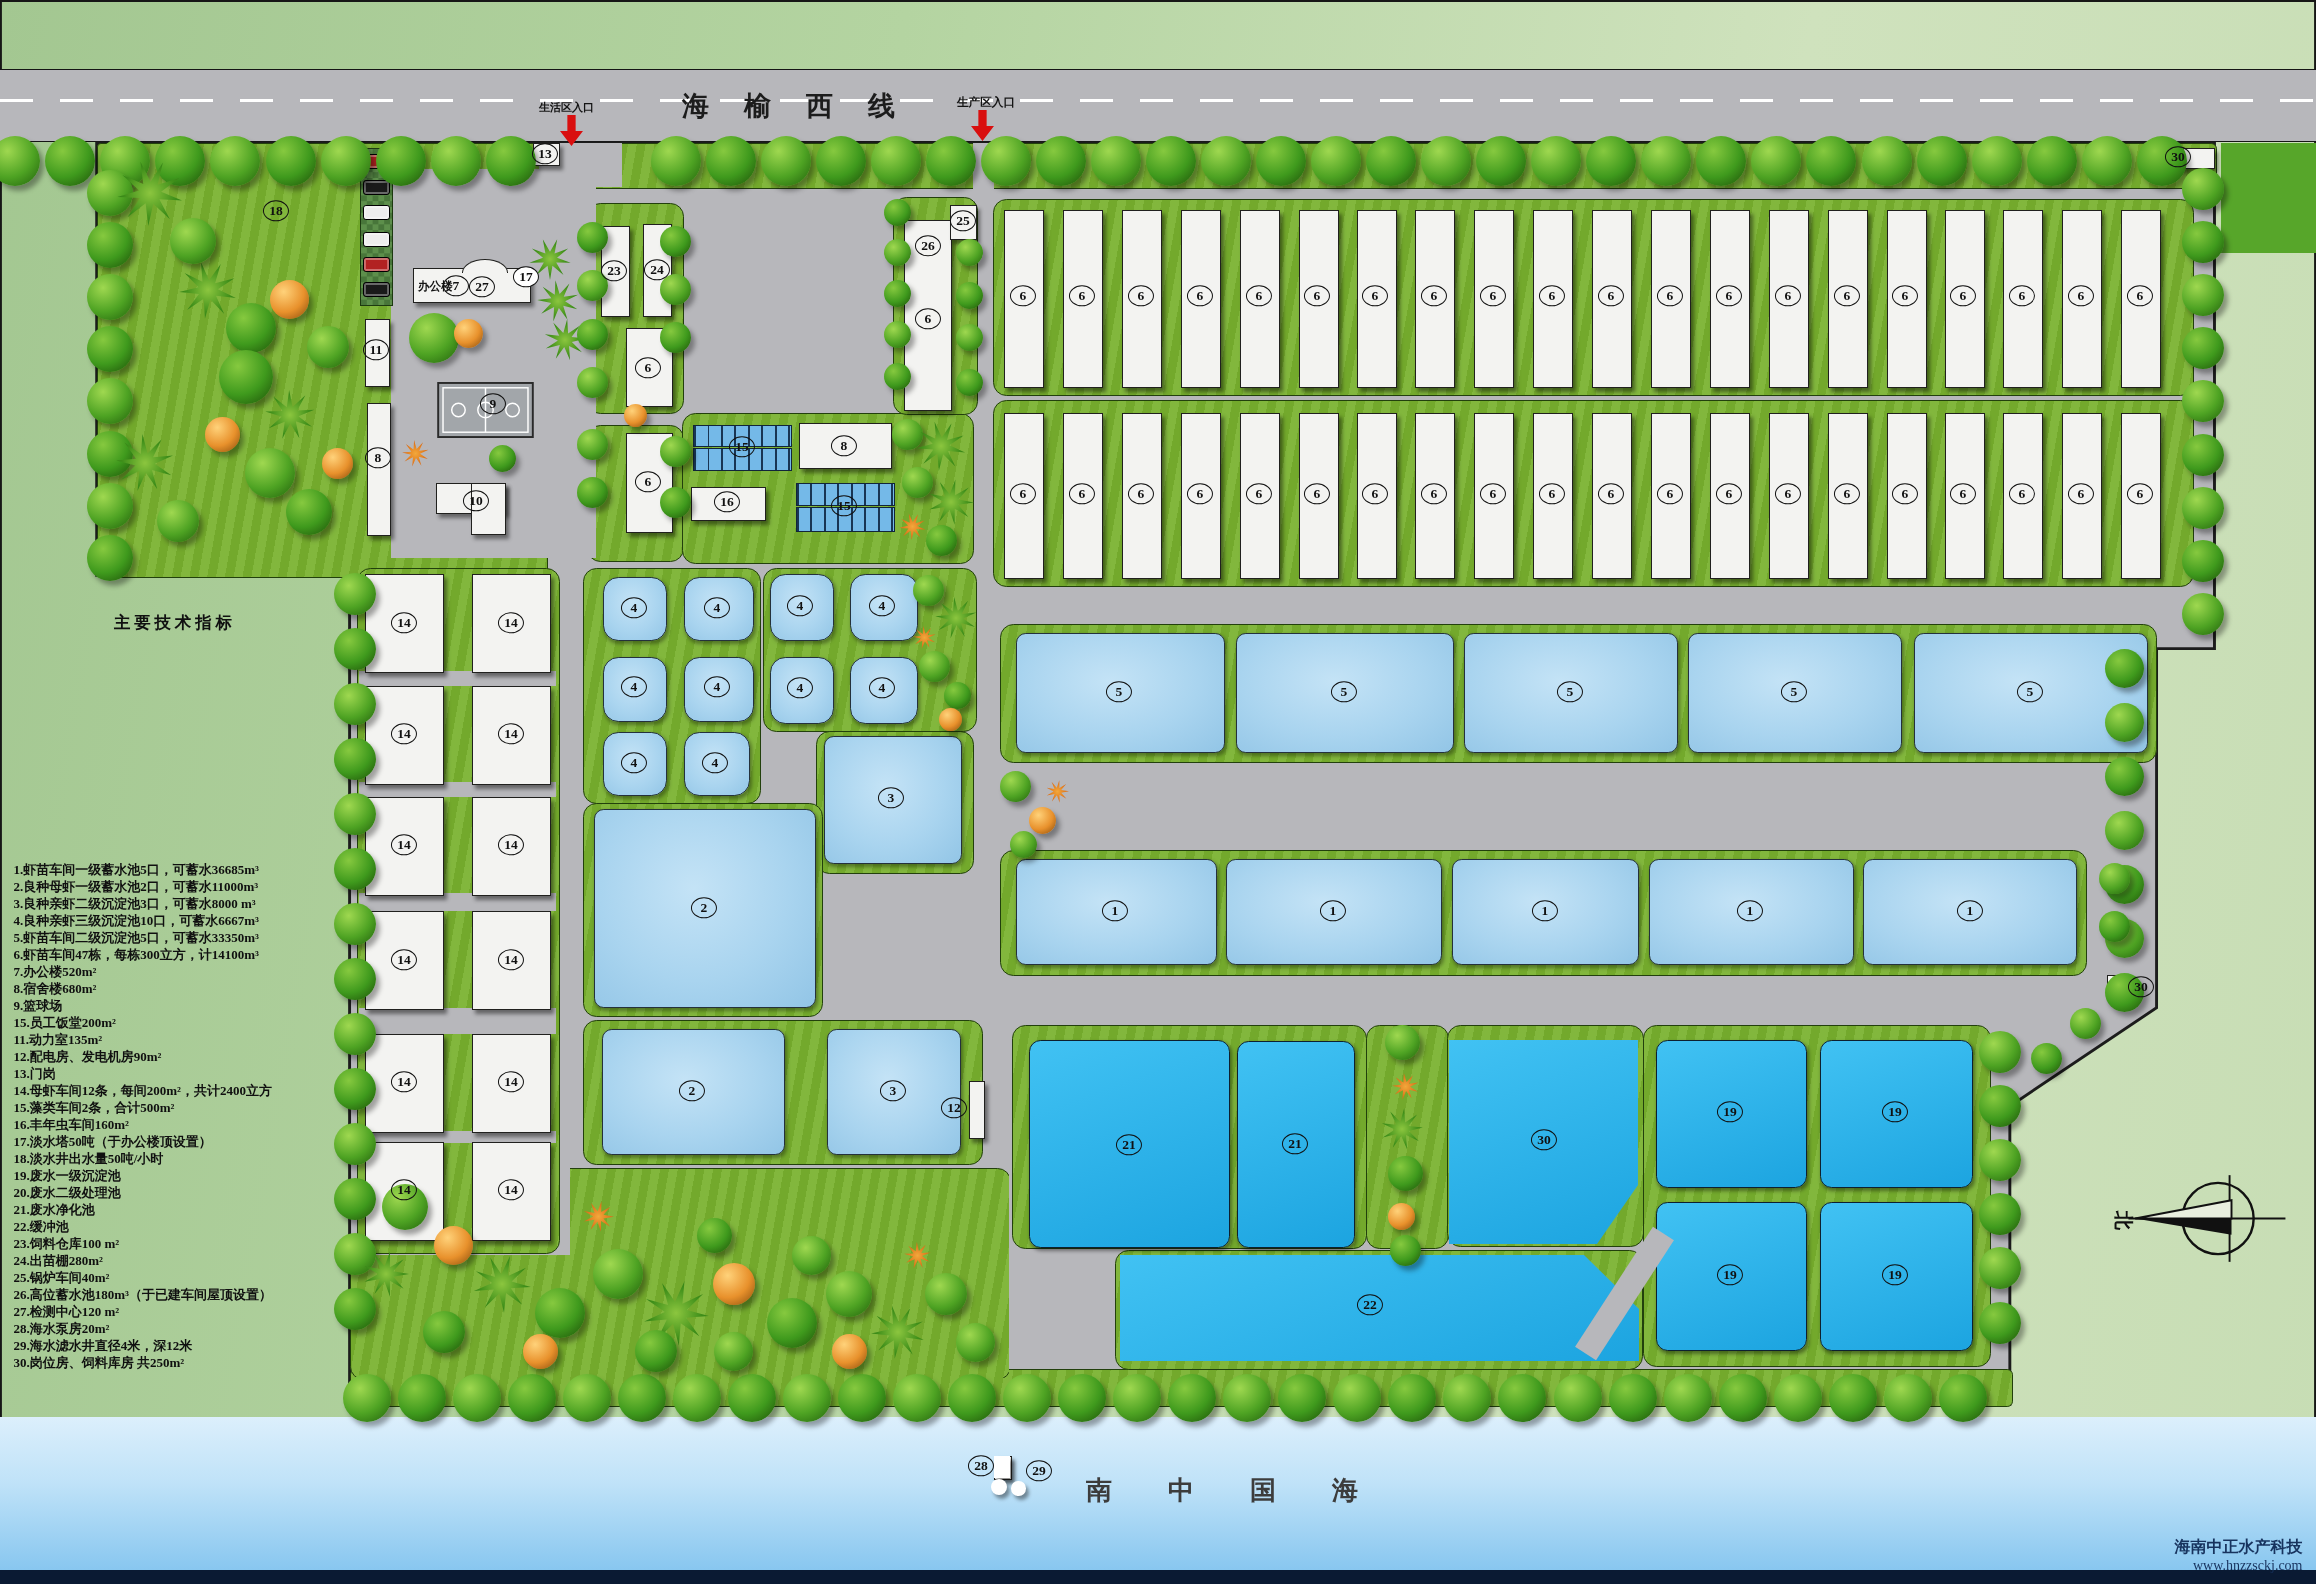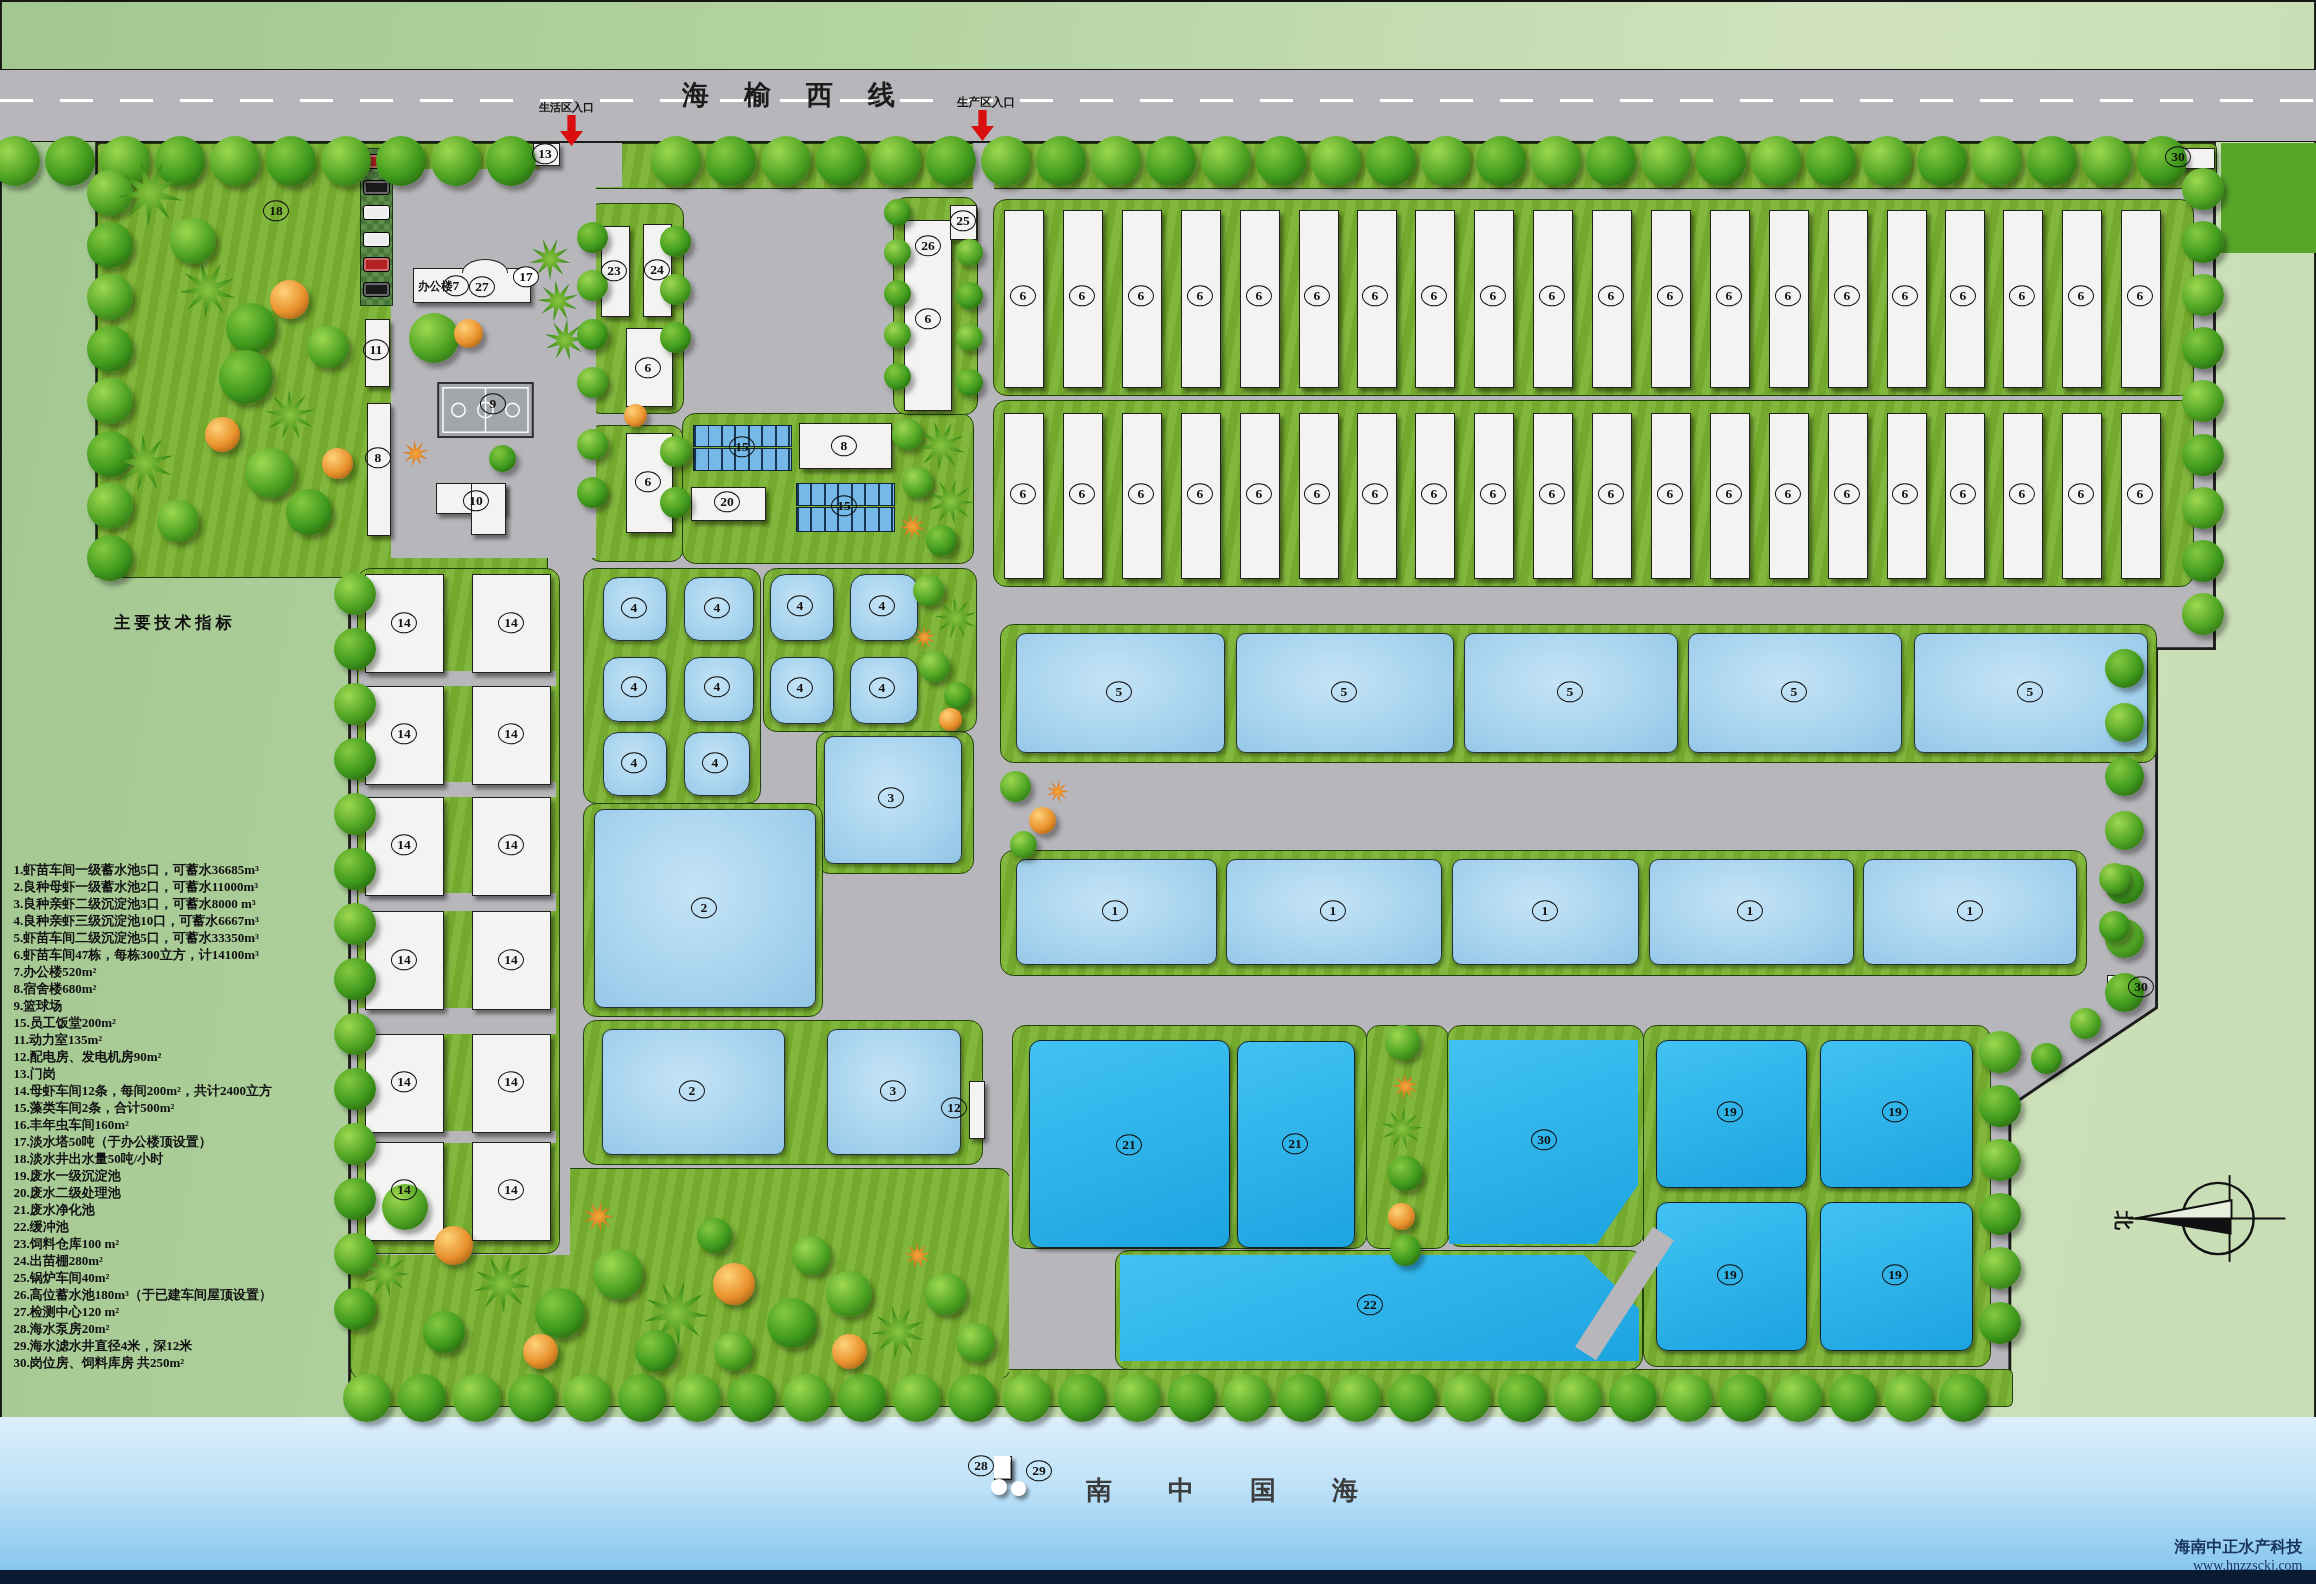--- a/index.html
+++ b/index.html
@@ -58,21 +58,21 @@
   .carslot{position:absolute;border:1px solid #000;border-radius:2.9px;box-shadow:inset 0 0 0 1.9px rgba(255,255,255,.35)}
 </style>
 </head>
 <body>
 
 <div class="page">
 
 
   <div class="roadstrip"></div>
   <div class="dashline"></div>
-  <div class="txt" style="left:682px;top:77px;font-size:27px;font-weight:bold;letter-spacing:35px;color:#1c1c1c">海榆西线</div>
+  <div class="txt" style="left:682px;top:88px;font-size:27px;font-weight:bold;letter-spacing:35px;color:#1c1c1c">海榆西线</div>
   <div class="txt" style="left:539px;top:100px;font-size:11px;font-weight:bold">生活区入口</div>
   <div class="arrow" style="left:560px;top:115px"></div>
   <div class="txt" style="left:957px;top:95px;font-size:11.6px;font-weight:bold">生产区入口</div>
   <div class="arrow" style="left:971px;top:110px"></div>
 
   <svg class="abs" style="left:0;top:0" width="2316" height="1584" viewBox="0 0 2399 1641">
     <polygon id="sitePoly" fill="#b7b7bb" stroke="#1c1c1c" stroke-width="3" points="100,148 2294,148 2294,672 2234,672 2234,1044 2082,1146 2082,1455 362,1455 362,596 100,596"></polygon>
   </svg>
   <div class="abs" style="left:2221px;top:143px;width:96px;height:110px;background:#57a62a"></div>
 
@@ -283,21 +283,21 @@
       <div class="mk" style="left: 378px; top: 458px; z-index: 42;">8</div>
       <div class="mk" style="left: 476px; top: 501px; z-index: 42;">10</div>
       <div class="mk" style="left: 614px; top: 271px; z-index: 42;">23</div>
       <div class="mk" style="left: 657px; top: 270px; z-index: 42;">24</div>
       <div class="mk" style="left: 648px; top: 368px; z-index: 42;">6</div>
       <div class="mk" style="left: 648px; top: 482px; z-index: 42;">6</div>
       <div class="mk" style="left: 928px; top: 246px; z-index: 42; text-align: center;">26</div>
       <div class="mk" style="left: 928px; top: 319px; z-index: 42;">6</div>
       <div class="mk" style="left: 963px; top: 221px; z-index: 42;">25</div>
       <div class="mk" style="left: 844px; top: 446px; z-index: 42;">8</div>
-      <div class="mk" style="left: 727px; top: 502px; z-index: 42;">20</div>
+      <div class="mk" style="left: 727px; top: 502px; z-index: 42;">16</div>
       <div class="mk" style="left: 742px; top: 447px; z-index: 42;">15</div>
       <div class="mk" style="left: 844px; top: 506px; z-index: 42;">15</div>
       <div class="mk" style="left: 954px; top: 1108px; z-index: 42;">12</div>
       <div class="mk" style="left: 2178px; top: 157px; z-index: 42;">30</div>
       <div class="mk" style="left: 2141px; top: 987px; z-index: 42;">30</div>
       <div class="mk" style="left: 981px; top: 1466px; z-index: 42;">28</div>
       <div class="mk" style="left: 1039px; top: 1471px; z-index: 42;">29</div>
       <div class="mk" style="left: 1119px; top: 692px; z-index: 42;">5</div>
       <div class="mk" style="left: 1344px; top: 692px; z-index: 42;">5</div>
       <div class="mk" style="left: 1570px; top: 692px; z-index: 42;">5</div>

